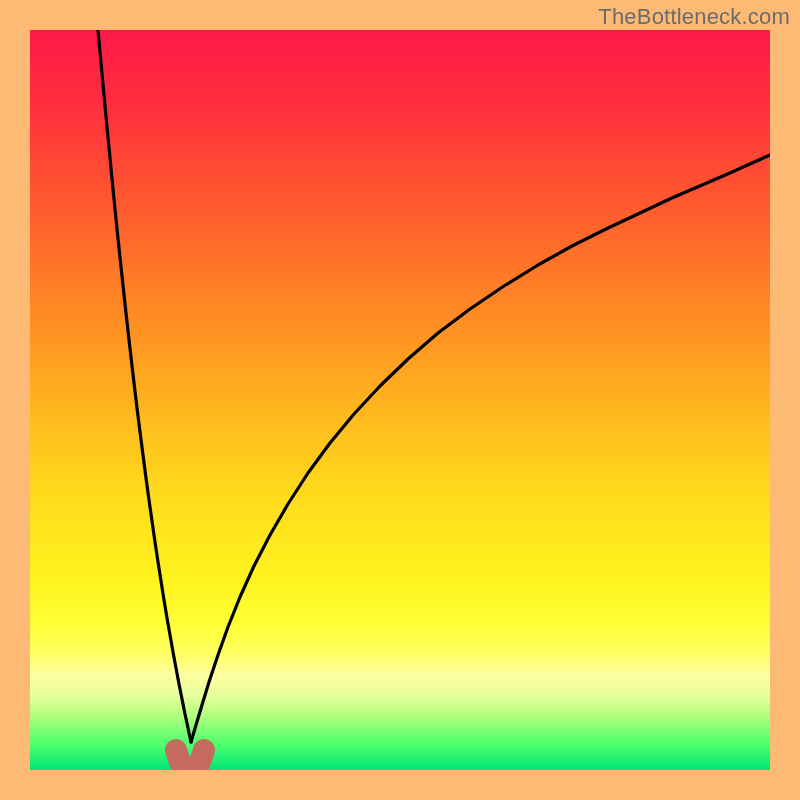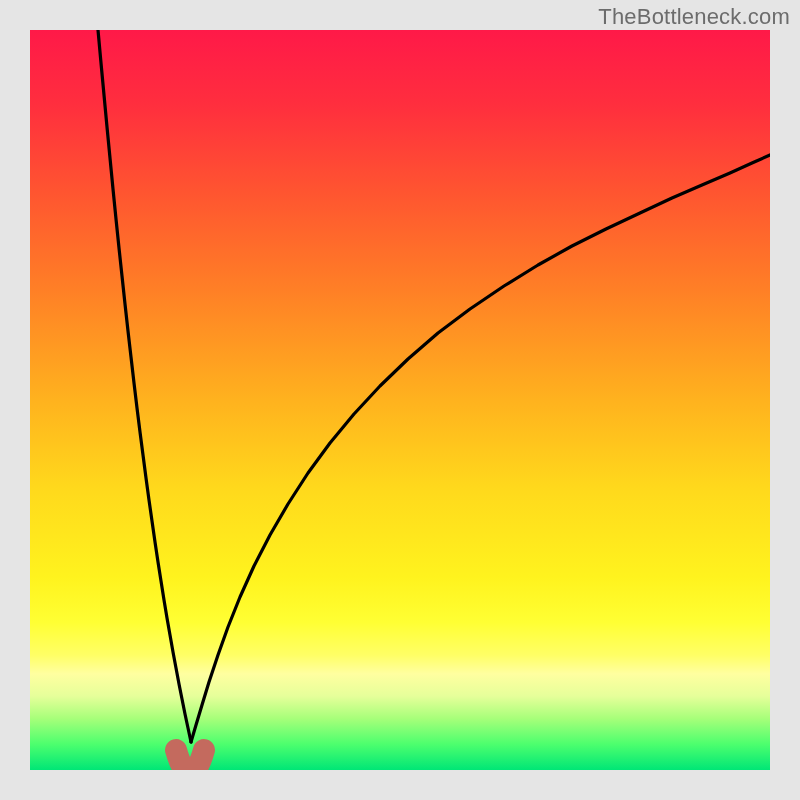--- a/index.html
+++ b/index.html
@@ -9,21 +9,21 @@
     height: 800px;
     background: #000;
     overflow: hidden;
   }
   .frame {
     position: absolute;
     left: 0;
     top: 0;
     width: 800px;
     height: 800px;
-    background: #e5e5e5;
+    background: #fdba74;
   }
   .plot-area {
     position: absolute;
     left: 30px;
     top: 30px;
     width: 740px;
     height: 740px;
     overflow: hidden;
   }
   .gradient-bg {

